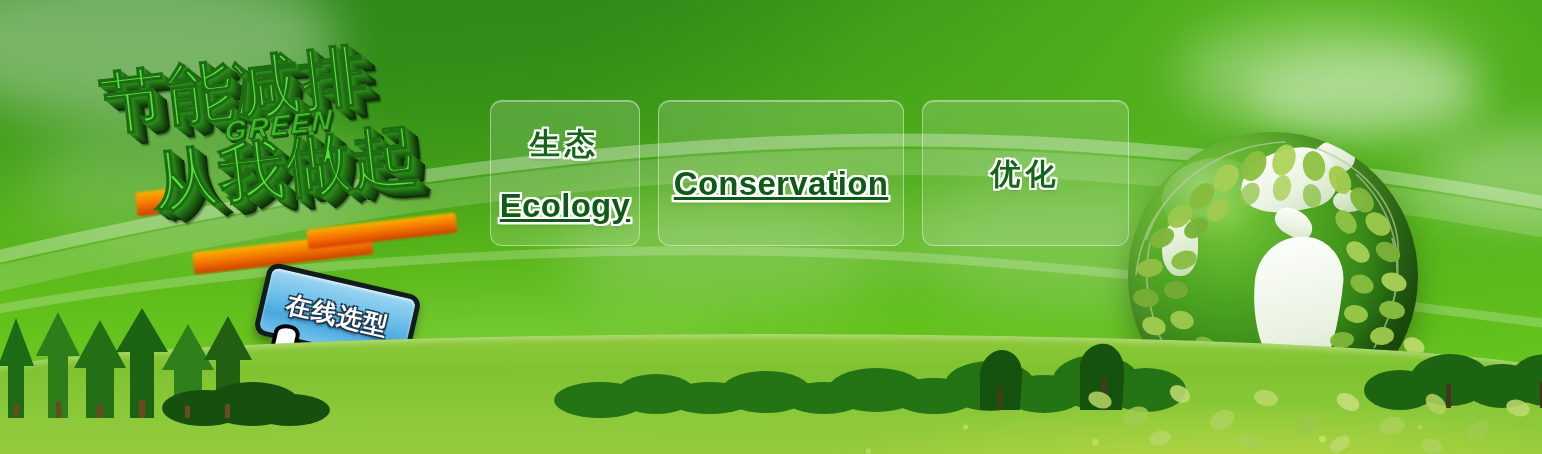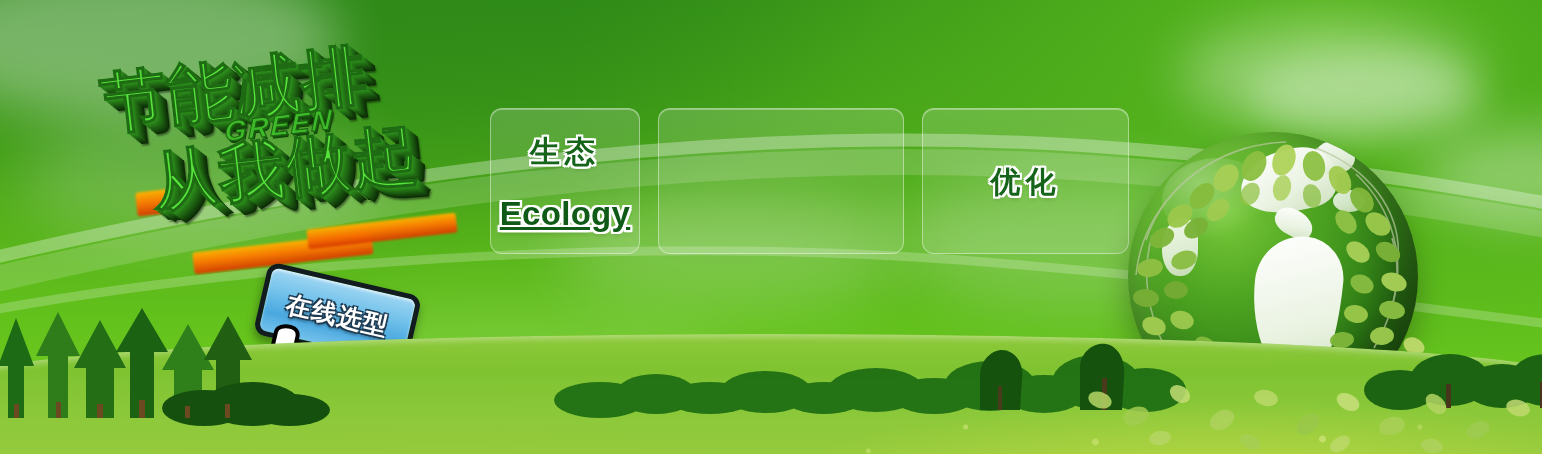--- a/index.html
+++ b/index.html
@@ -137,21 +137,21 @@
     left:244px; top:326px;
     width:76px; height:84px;
     transform:rotate(13deg);
     pointer-events:none;
   }
   .cursor-hand svg{display:block;overflow:visible;}
 
   
   .cards{
     position:absolute;
-    left:490px; top:108px;
+    left:490px; top:100px;
     height:146px;
     display:flex;
     gap:18px;
   }
   .card{
     position:relative;
     border-radius:12px;
     background:linear-gradient(180deg,rgba(255,255,255,.17) 0%,rgba(255,255,255,.09) 55%,rgba(255,255,255,.14) 100%);
     border:1px solid rgba(255,255,255,.42);
     box-shadow:inset 0 1px 0 rgba(255,255,255,.35);
@@ -269,20 +269,21 @@
                L54 21 C54 16 50 13 46 14 L46 8 C46 3 42 0 38 0 C30 0 24 3 24 8 Z" fill="#ffffff" stroke="#000000" stroke-width="4" stroke-linejoin="round"></path>
     </svg>
   </div>
 
   <div class="cards">
     <div class="card w1">
       <div class="card-cn">生态</div>
       <div class="card-en">Ecology</div>
     </div>
     <div class="card w2">
+      <div class="card-en">Conservation</div>
     </div>
     <div class="card w3">
       <div class="card-cn">优化</div>
     </div>
   </div>
 
 
   <div class="globe-wrap">
     <div class="globe-shadow"></div>
     <div class="globe">

